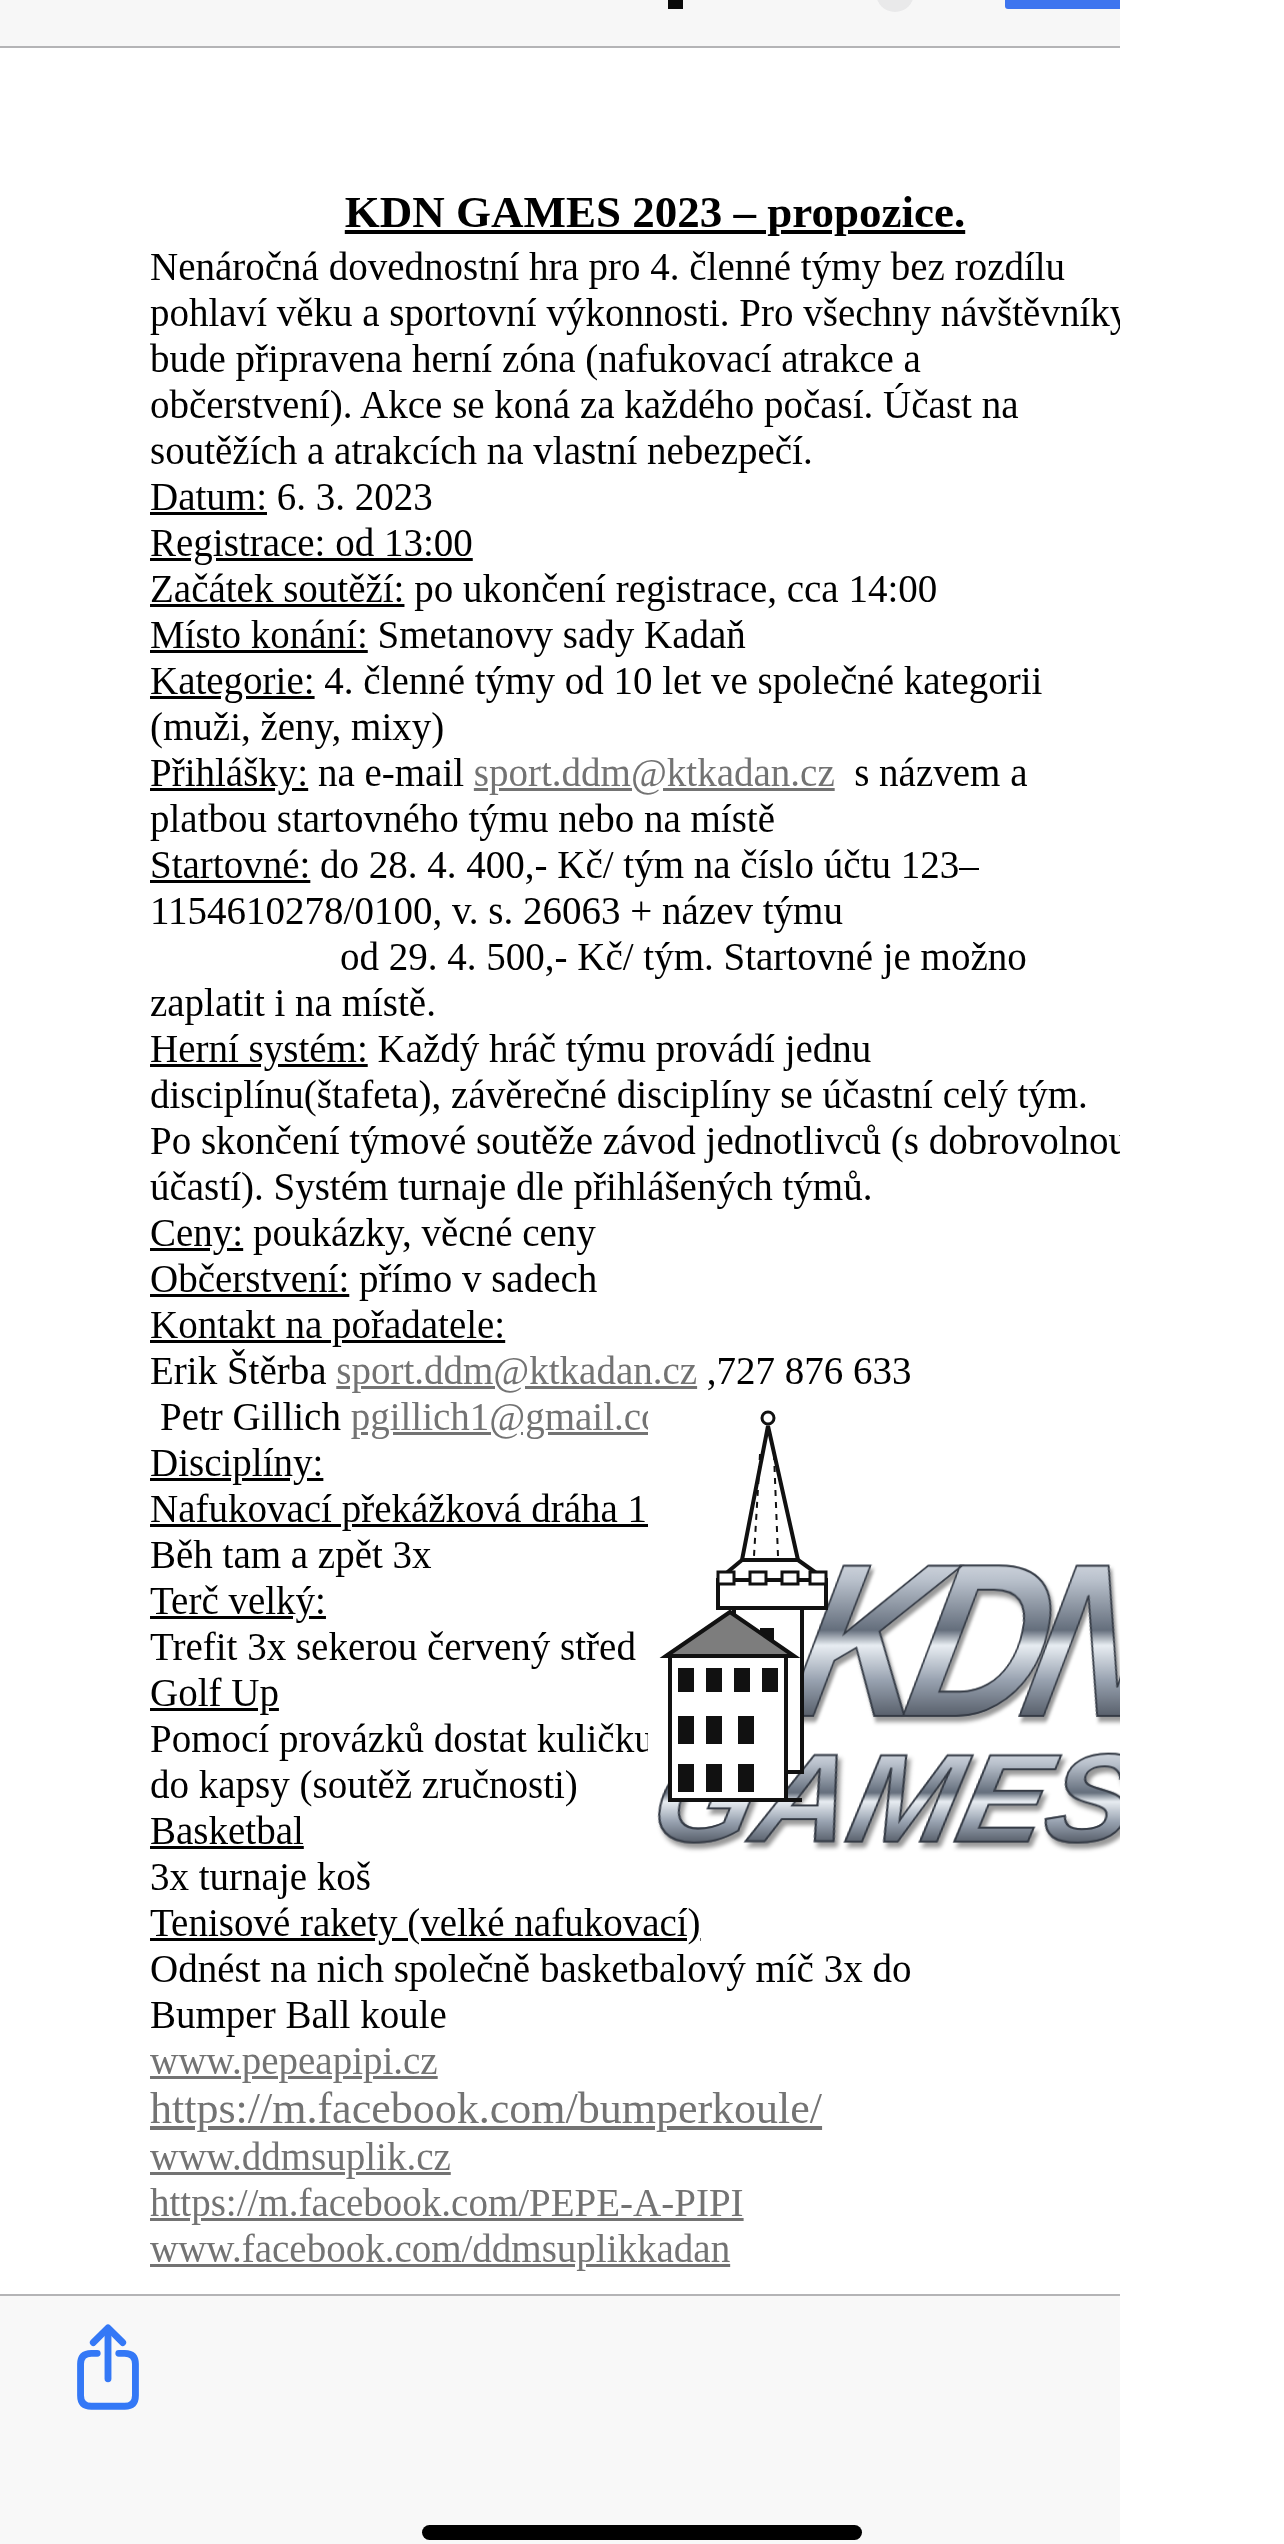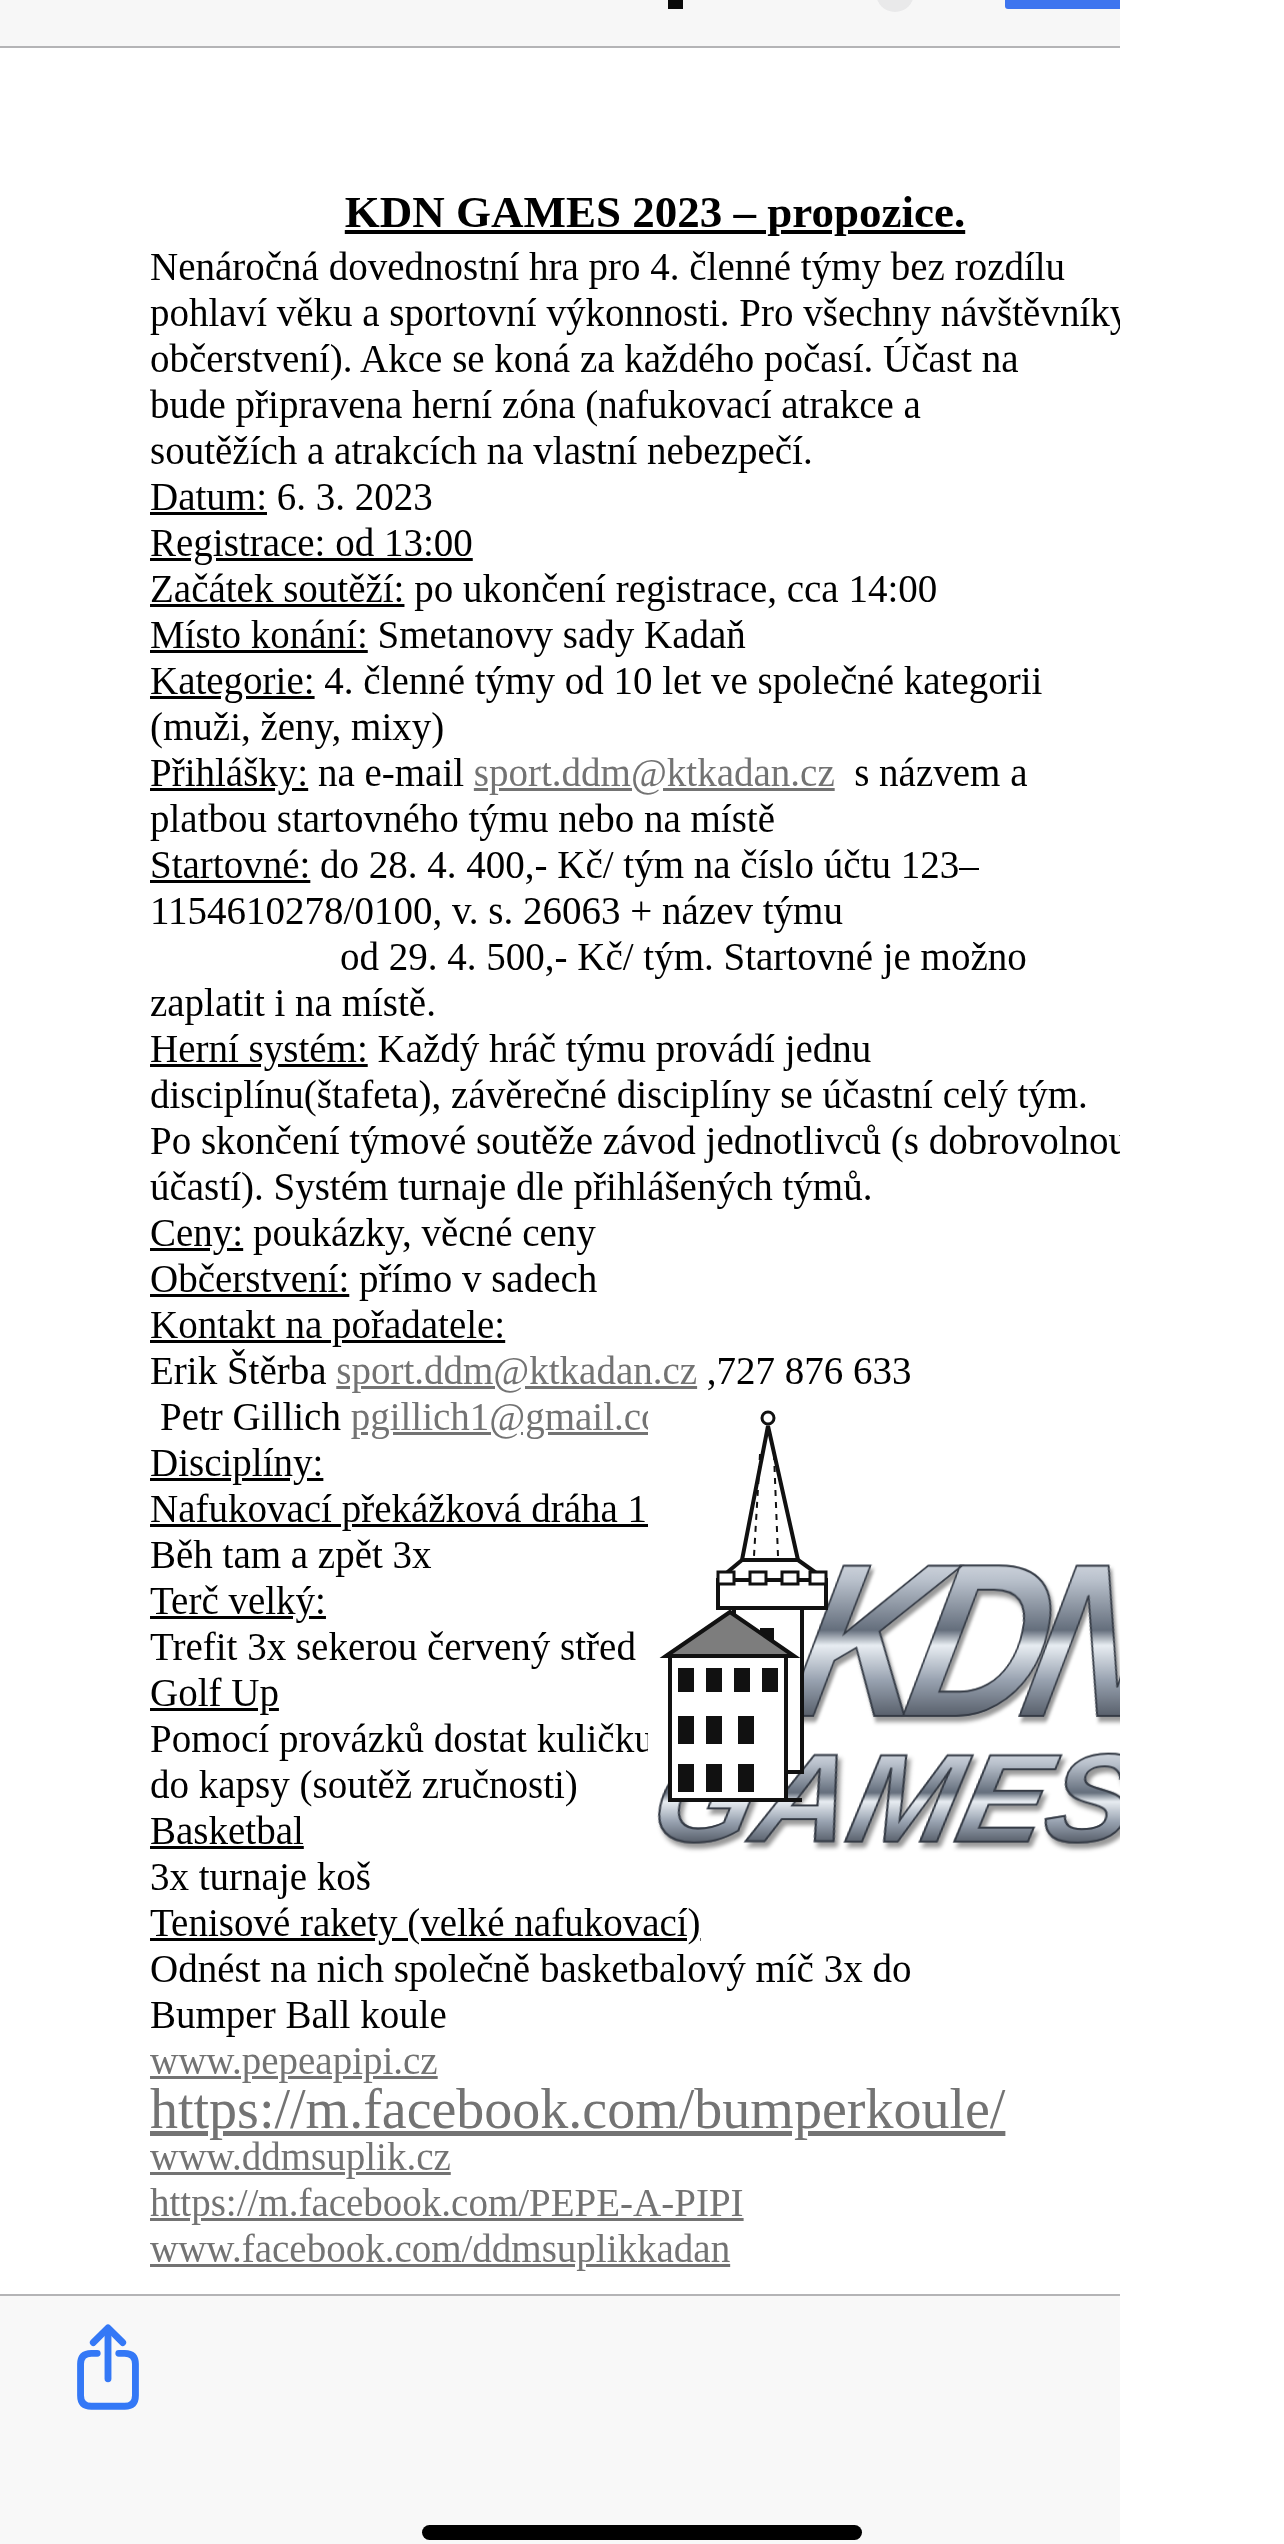--- a/index.html
+++ b/index.html
@@ -51,22 +51,22 @@
   <div class="topbar">
     <div class="frag-black"></div>
     <div class="frag-circle"></div>
     <div class="frag-blue"></div>
   </div>
 
   <div class="doc">
       <div class="line" style="text-align: center; font-weight: bold; font-size: 45px; line-height: 64px;"><span class="ul">KDN GAMES 2023 – propozice.</span></div>
       <div class="line"><span class="tx">Nenáročná dovednostní hra pro 4. členné týmy bez rozdílu</span></div>
       <div class="line"><span class="tx">pohlaví věku a sportovní výkonnosti. Pro všechny návštěvníky</span></div>
+      <div class="line"><span class="tx">bude připravena herní zóna (nafukovací atrakce a</span></div>
       <div class="line"><span class="tx">občerstvení). Akce se koná za každého počasí. Účast na</span></div>
-      <div class="line"><span class="tx">bude připravena herní zóna (nafukovací atrakce a</span></div>
       <div class="line"><span class="tx">soutěžích a atrakcích na vlastní nebezpečí.</span></div>
       <div class="line"><span class="ul">Datum:</span><span class="tx"> 6. 3. 2023</span></div>
       <div class="line"><span class="ul">Registrace: od 13:00</span></div>
       <div class="line"><span class="ul">Začátek soutěží:</span><span class="tx"> po ukončení registrace, cca 14:00</span></div>
       <div class="line"><span class="ul">Místo konání:</span><span class="tx"> Smetanovy sady Kadaň</span></div>
       <div class="line"><span class="ul">Kategorie:</span><span class="tx"> 4. členné týmy od 10 let ve společné kategorii</span></div>
       <div class="line"><span class="tx">(muži, ženy, mixy)</span></div>
       <div class="line"><span class="ul">Přihlášky:</span><span class="tx"> na e-mail </span><a class="lnk">sport.ddm@ktkadan.cz</a><span class="tx">  s názvem a</span></div>
       <div class="line"><span class="tx">platbou startovného týmu nebo na místě</span></div>
       <div class="line"><span class="ul">Startovné:</span><span class="tx"> do 28. 4. 400,- Kč/ tým na číslo účtu 123–</span></div>
@@ -89,21 +89,21 @@
       <div class="line"><span class="tx">Trefit 3x sekerou červený střed</span></div>
       <div class="line"><span class="ul">Golf Up</span></div>
       <div class="line"><span class="tx">Pomocí provázků dostat kuličku</span></div>
       <div class="line"><span class="tx">do kapsy (soutěž zručnosti)</span></div>
       <div class="line"><span class="ul">Basketbal</span></div>
       <div class="line"><span class="tx">3x turnaje koš</span></div>
       <div class="line"><span class="ul">Tenisové rakety (velké nafukovací)</span></div>
       <div class="line"><span class="tx">Odnést na nich společně basketbalový míč 3x do</span></div>
       <div class="line"><span class="tx">Bumper Ball koule</span></div>
       <div class="line"><a class="lnk">www.pepeapipi.cz</a></div>
-      <div class="line" style="font-size: 56px; line-height: 50px;"><a class="lnk">https://m.facebook.com/bumperkoule/</a></div>
+      <div class="line" style="font-size: 44px; line-height: 50px;"><a class="lnk">https://m.facebook.com/bumperkoule/</a></div>
       <div class="line"><a class="lnk">www.ddmsuplik.cz</a></div>
       <div class="line"><a class="lnk">https://m.facebook.com/PEPE-A-PIPI</a></div>
       <div class="line"><a class="lnk">www.facebook.com/ddmsuplikkadan</a></div>
     </div>
 
   <div class="logo-overlay">
     <div class="chrome kdn">KDN</div>
     <div class="chrome games">GAMES</div>
     <svg class="tower" width="240" height="474" viewBox="0 0 120 237" fill="none">
 

